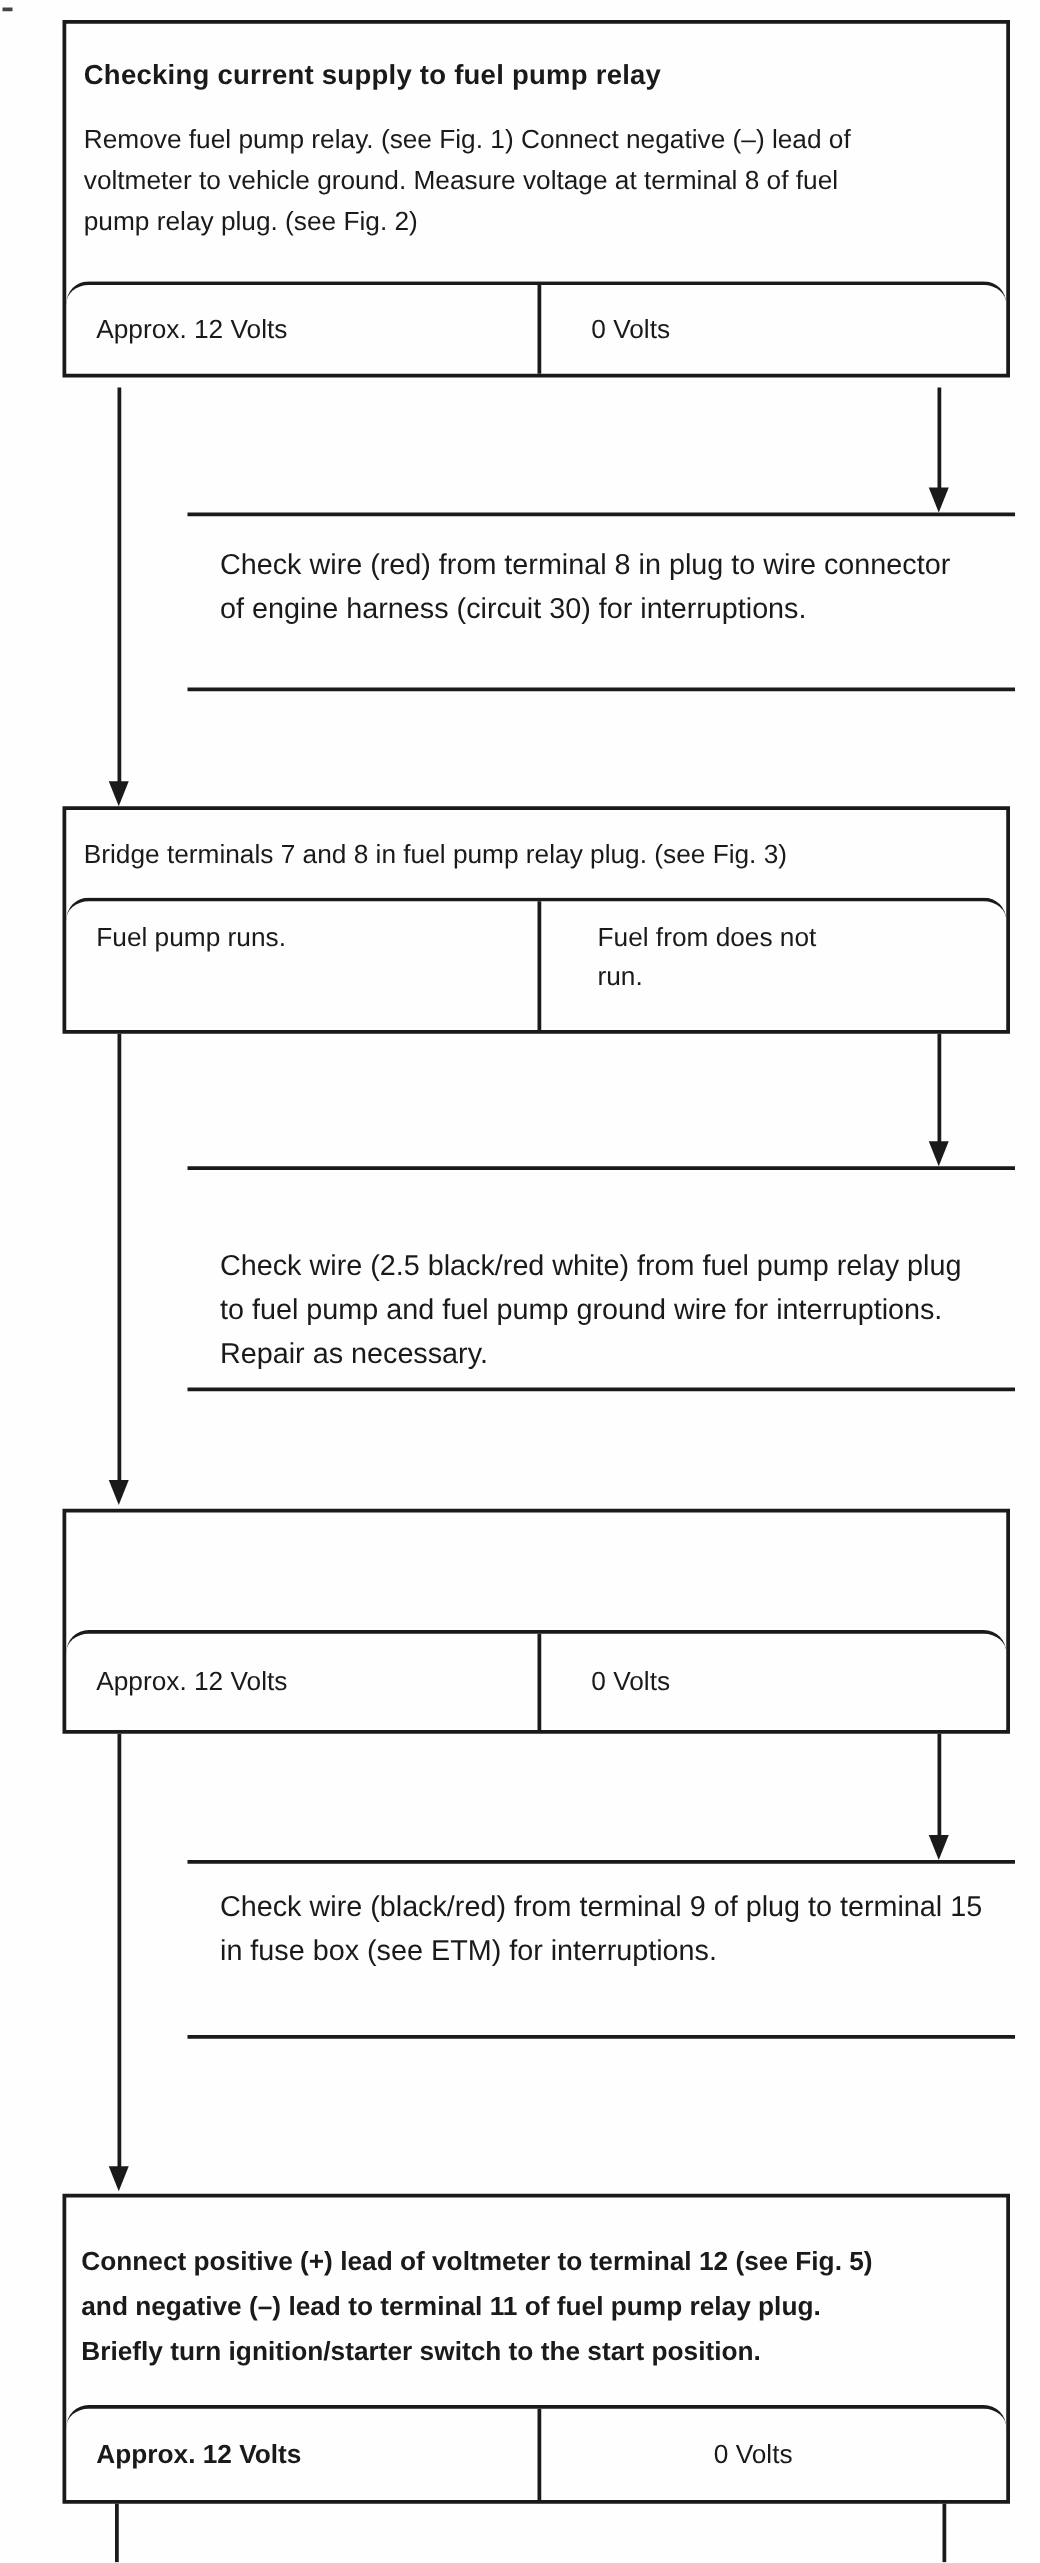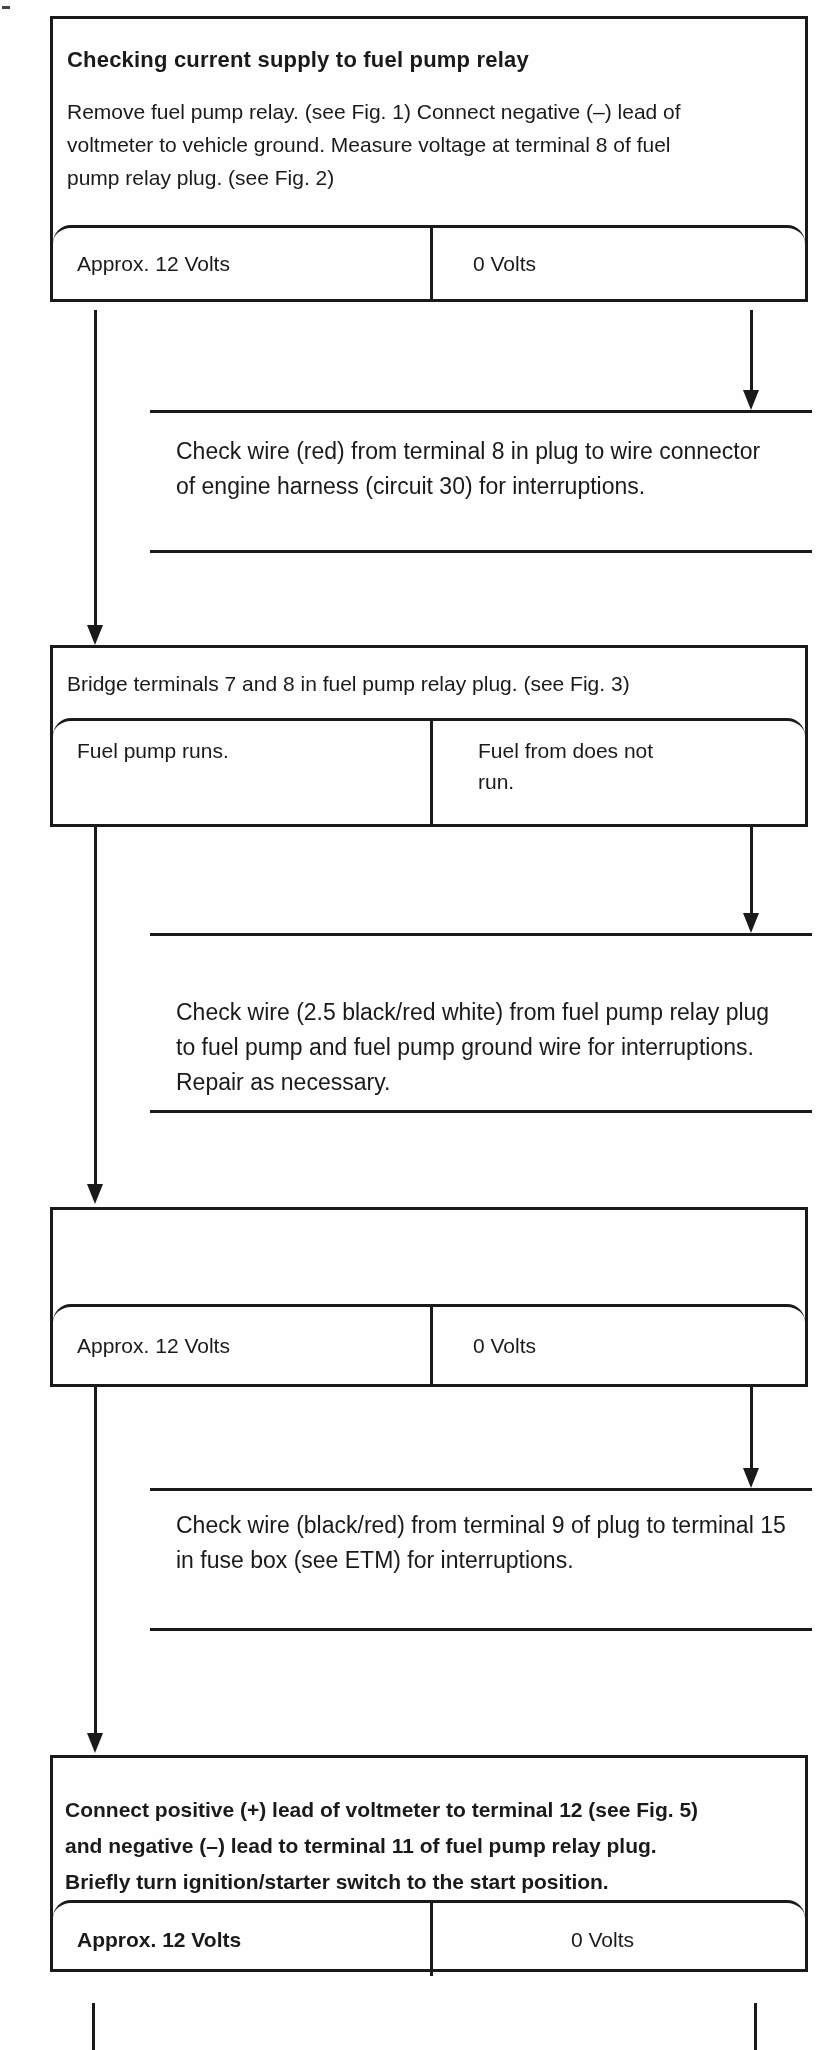--- a/index.html
+++ b/index.html
@@ -109,21 +109,21 @@
   <div class="vline" style="left:94px; top:1387px; height:348px;"></div>
   <div class="ahead" style="left:87px; top:1733px;"></div>
   <div class="vline" style="left:750px; top:1387px; height:83px;"></div>
   <div class="ahead" style="left:743px; top:1468px;"></div>
 
   <div class="nrule" style="top:1488px;"></div>
   <div class="ntext" style="top:1508px;">Check wire (black/red) from terminal 9 of plug to terminal 15
 in fuse box (see ETM) for interruptions.</div>
   <div class="nrule" style="top:1628px;"></div>
 
-  <div class="dbox" style="top:1755px; height:217px;">
+  <div class="dbox" style="top:1755px; height:248px;">
     <div class="dhead" style="padding-top:34px; padding-left:12px;">
       <div class="dbody bold" style="line-height:36px;">Connect positive (+) lead of voltmeter to terminal 12  (see Fig. 5)
 and negative (–) lead to terminal 11 of fuel pump relay plug.
 Briefly turn ignition/starter switch to the start position.</div>
     </div>
     <div class="drow" style="height:76px; margin-top:auto;">
       <div class="cell cell-l bold">Approx. 12 Volts</div>
       <div class="cell cell-r" style="padding-left:138px;">0 Volts</div>
     </div>
   </div>

